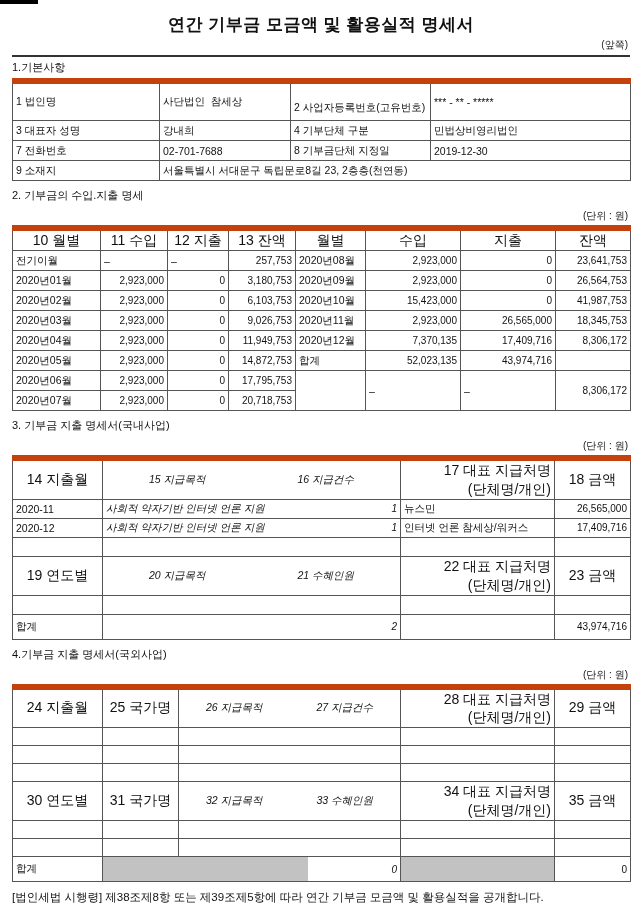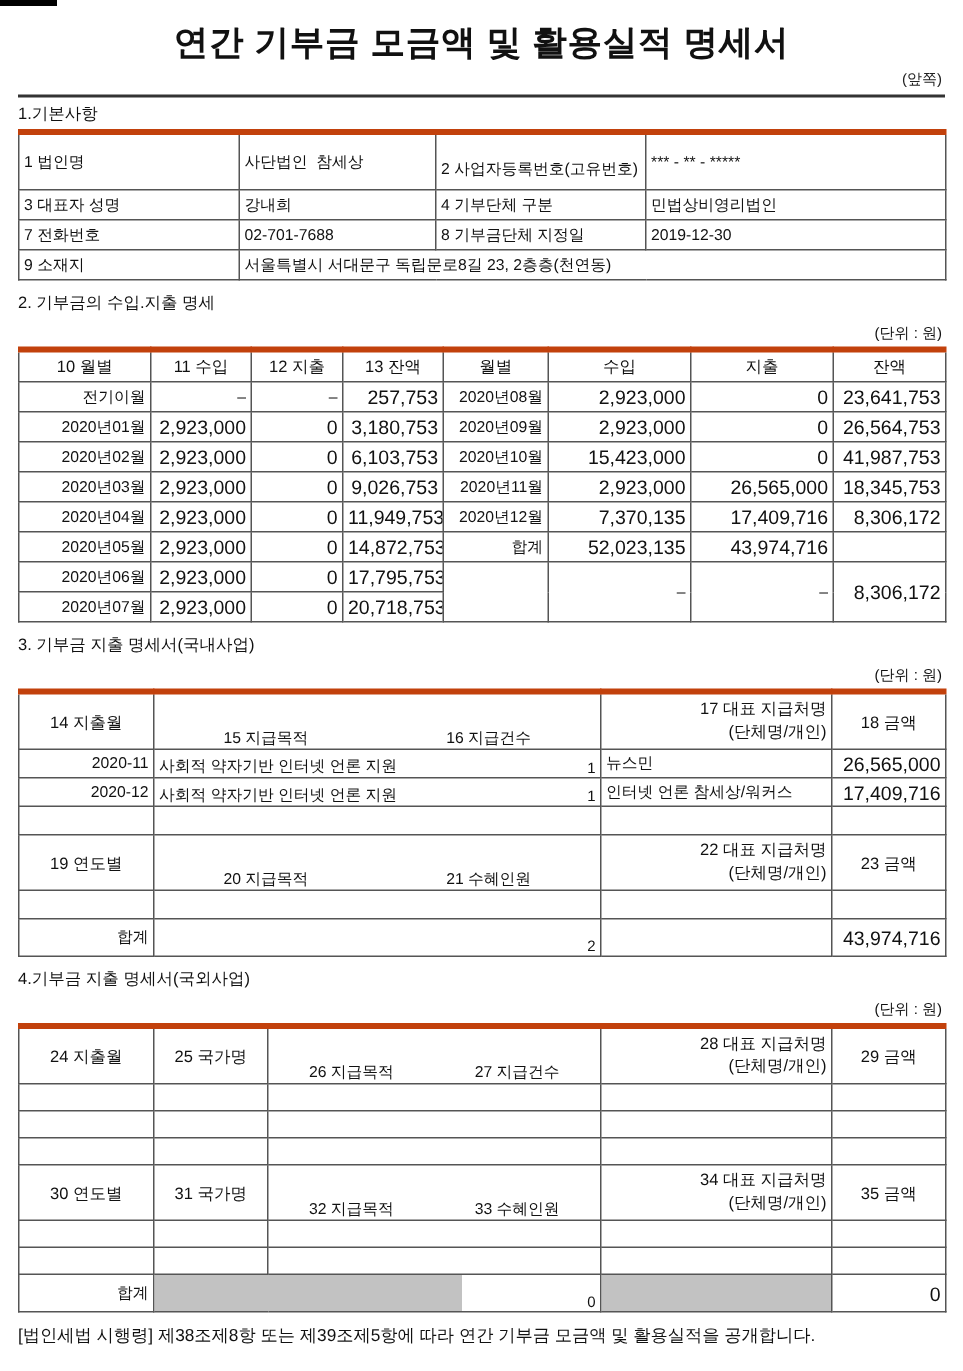--- a/index.html
+++ b/index.html
@@ -2,36 +2,36 @@
 <html><head>
 <meta charset="utf-8">
 <style>
   html,body{margin:0;padding:0;background:#fff;}
   body{
     width:642px;height:914px;box-sizing:border-box;
     padding:0 12px;position:relative;overflow:hidden;
     font-family:"Liberation Sans","DejaVu Sans",sans-serif;color:#111;
   }
   .corner-bar{position:absolute;top:0;left:0;width:38px;height:4px;background:#000;}
-  .title{margin:13px 0 2px;text-align:center;font-size:23px;font-weight:bold;letter-spacing:.5px;}
+  .title{margin:13px 0 2px;text-align:center;font-size:17px;font-weight:bold;letter-spacing:.5px;}
   .front{font-size:10px;text-align:right;margin:2px 2px 3px 0;color:#222;}
   .rule{border-top:2px solid #333;height:0;}
   .sec-h{font-size:11px;font-weight:normal;margin:3px 0 3px;}
   .sec-h.mt{margin-top:7px;}
   .unit{font-size:10px;text-align:right;margin:6px 2px 2px 0;}
-  table{border-collapse:collapse;width:618px;table-layout:fixed;border-top:4px solid #c2410c;}
+  table{border-collapse:collapse;width:618px;table-layout:fixed;border-top:6px solid #c2410c;}
   td{border:1px solid #555;font-size:10.5px;height:19px;padding:0 3px;overflow:hidden;vertical-align:middle;}
   td.p0{padding:0;}
-  td.p0>div{height:100%;box-sizing:border-box;display:flex;align-items:flex-end;}
+  td.p0>div{height:100%;box-sizing:border-box;display:flex;align-items:center;font-style:italic;}
   .lab{text-align:left;}
   .pre{white-space:pre;}
   .clip2{line-height:13px;vertical-align:top;padding-top:17px;}
-  .ctr{text-align:right;}
-  .num{text-align:right;font-size:13px;}
-  .hd{text-align:center;font-size:11px;margin-left:45px;}
+  .ctr{text-align:left;}
+  .num{text-align:right;font-size:10px;}
+  .hd{text-align:center;font-size:14px;margin-left:45px;}
   .two{white-space:pre-line;line-height:1.35;text-align:right;}
   .hsplit{justify-content:space-around;}
   .dsplit{justify-content:space-between;padding:0 3px;}
   .dsplit .lft{text-align:left;font-size:10.5px;}
   .dsplit .rgt{text-align:right;font-size:10px;}
   tr.h36 td{height:36px;}
   tr.r18 td{height:18px;}
   tr.r17 td{height:17px;}
   tr.r24 td{height:24px;}
   .grayfull{background:#c2c2c2;}

